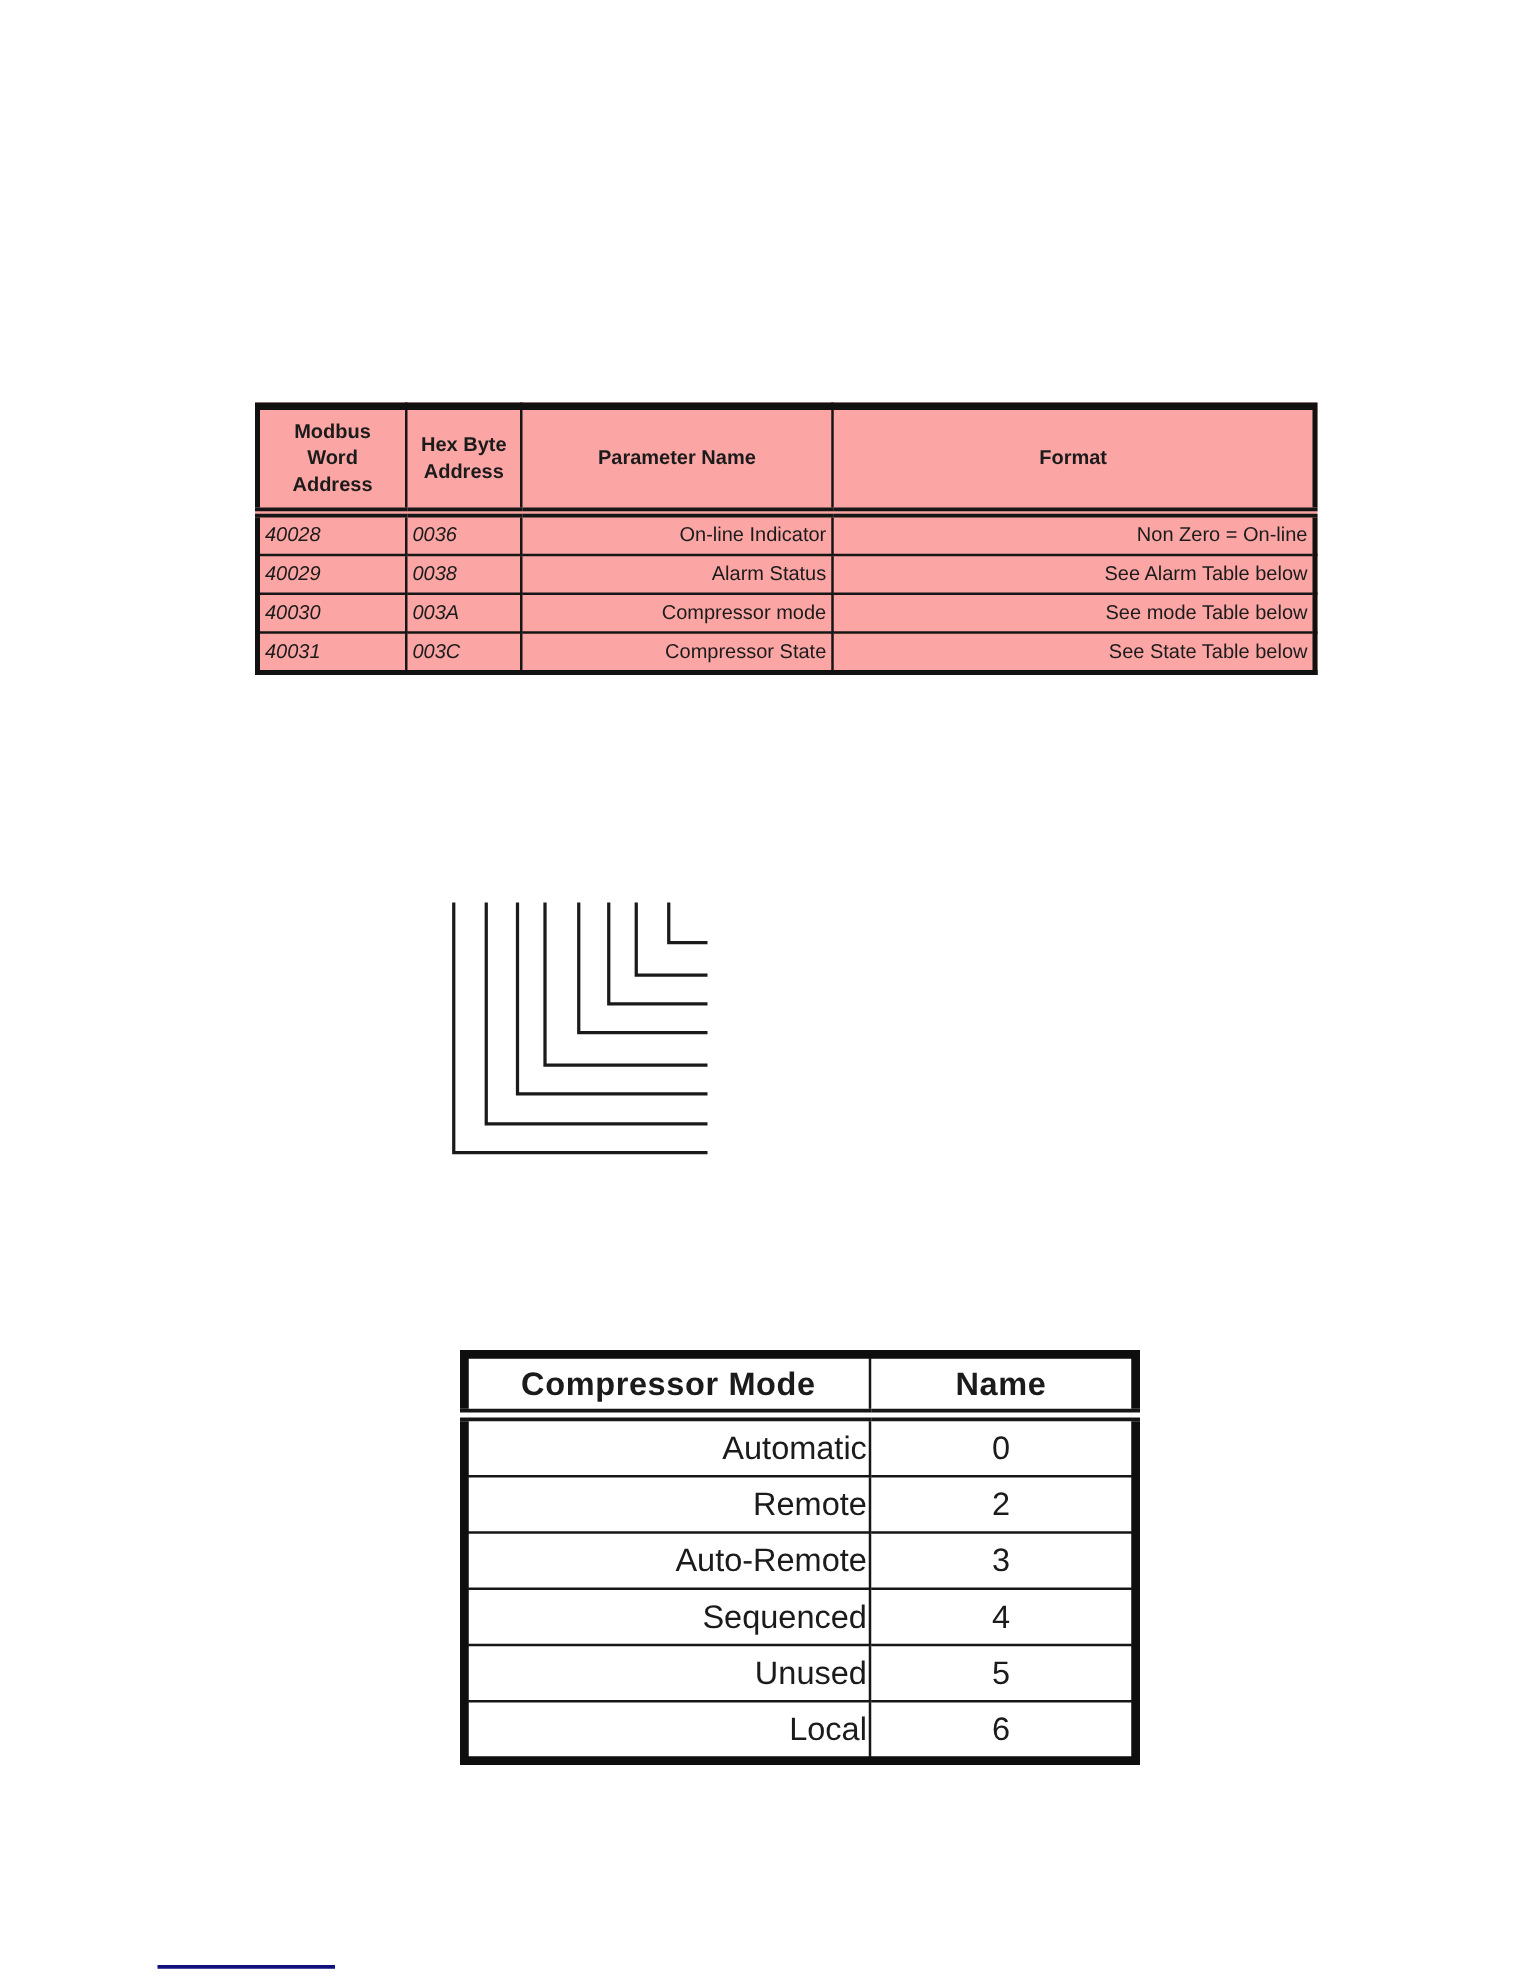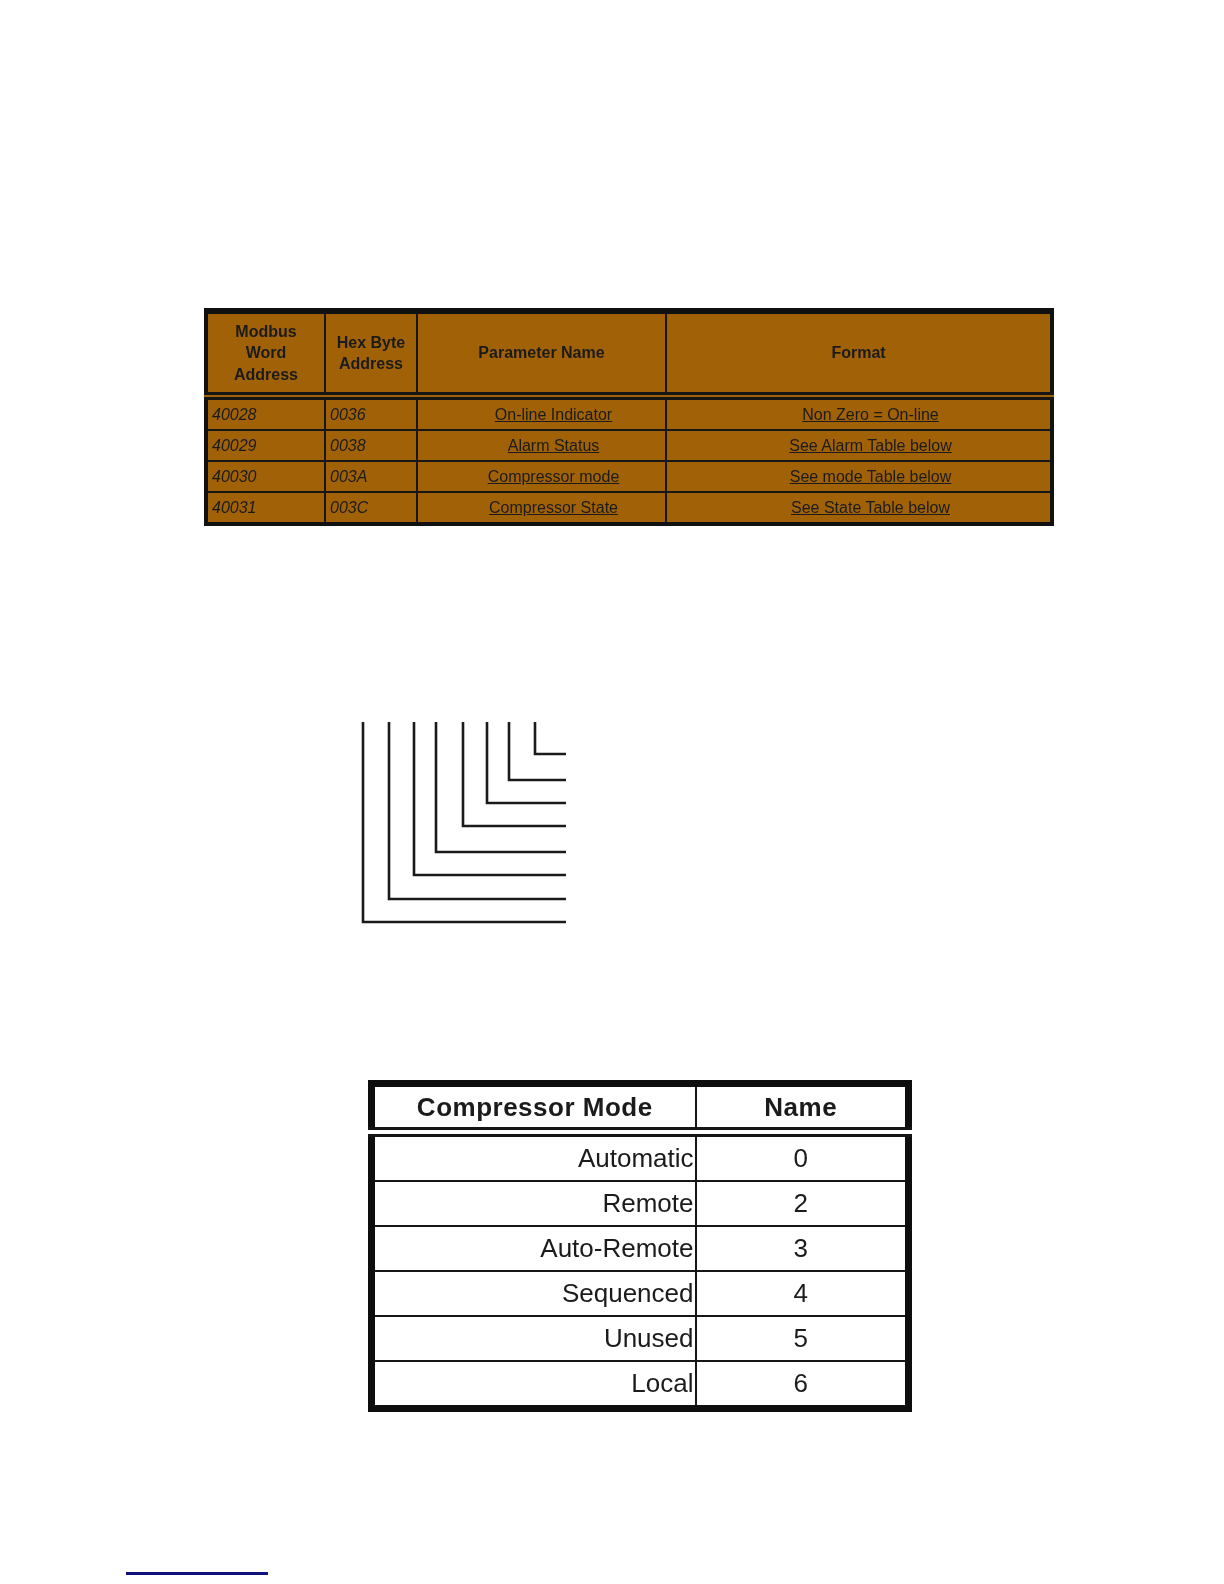--- a/index.html
+++ b/index.html
@@ -7,44 +7,44 @@
     width: 1224px; height: 1584px;
     background: #ffffff;
     position: relative;
     font-family: "Liberation Sans", sans-serif;
     color: #1b1b1b;
     overflow: hidden;
   }
 
   
   table.modbus {
-    position: absolute; left: 204px; top: 308px;
+    position: absolute; left: 204px; top: 322px;
     width: 846px;
     border-collapse: collapse; table-layout: fixed;
-    background: #a16207;
+    background: #fca5a5;
   }
   table.modbus th, table.modbus td { border: 2px solid #161616; }
   table.modbus { border: 4px solid #111; border-top-width: 6px; }
   table.modbus th {
     height: 74px;
     font-size: 16px; font-weight: bold;
     text-align: center; vertical-align: middle;
     line-height: 1.32;
     padding: 2px 6px;
     border-bottom: 8px double #161616;
   }
   table.modbus td {
     height: 29px;
     font-size: 16px;
     vertical-align: middle;
     padding: 0 4px;
     white-space: nowrap; overflow: hidden;
   }
   table.modbus td.center { text-align: left; font-style: italic; }
-  table.modbus td.left   { text-align: center; padding-left: 28px; text-decoration: underline; }
+  table.modbus td.left   { text-align: right; padding-left: 28px; }
 
   
   .bit-diagram {
     position: absolute; left: 350px; top: 710px;
     width: 230px; height: 225px;
   }
   .bit-diagram polyline {
     fill: none; stroke: #1a1a1a; stroke-width: 2.6;
   }
 

